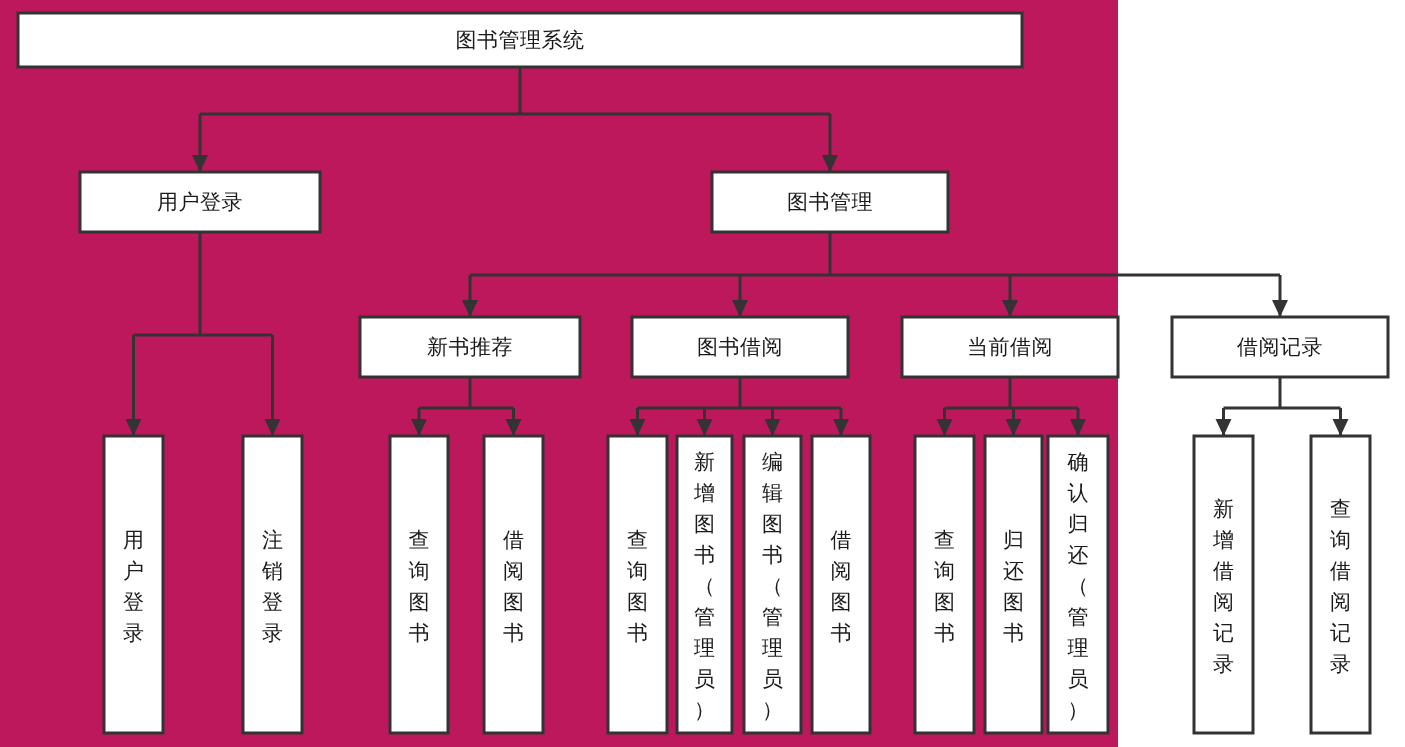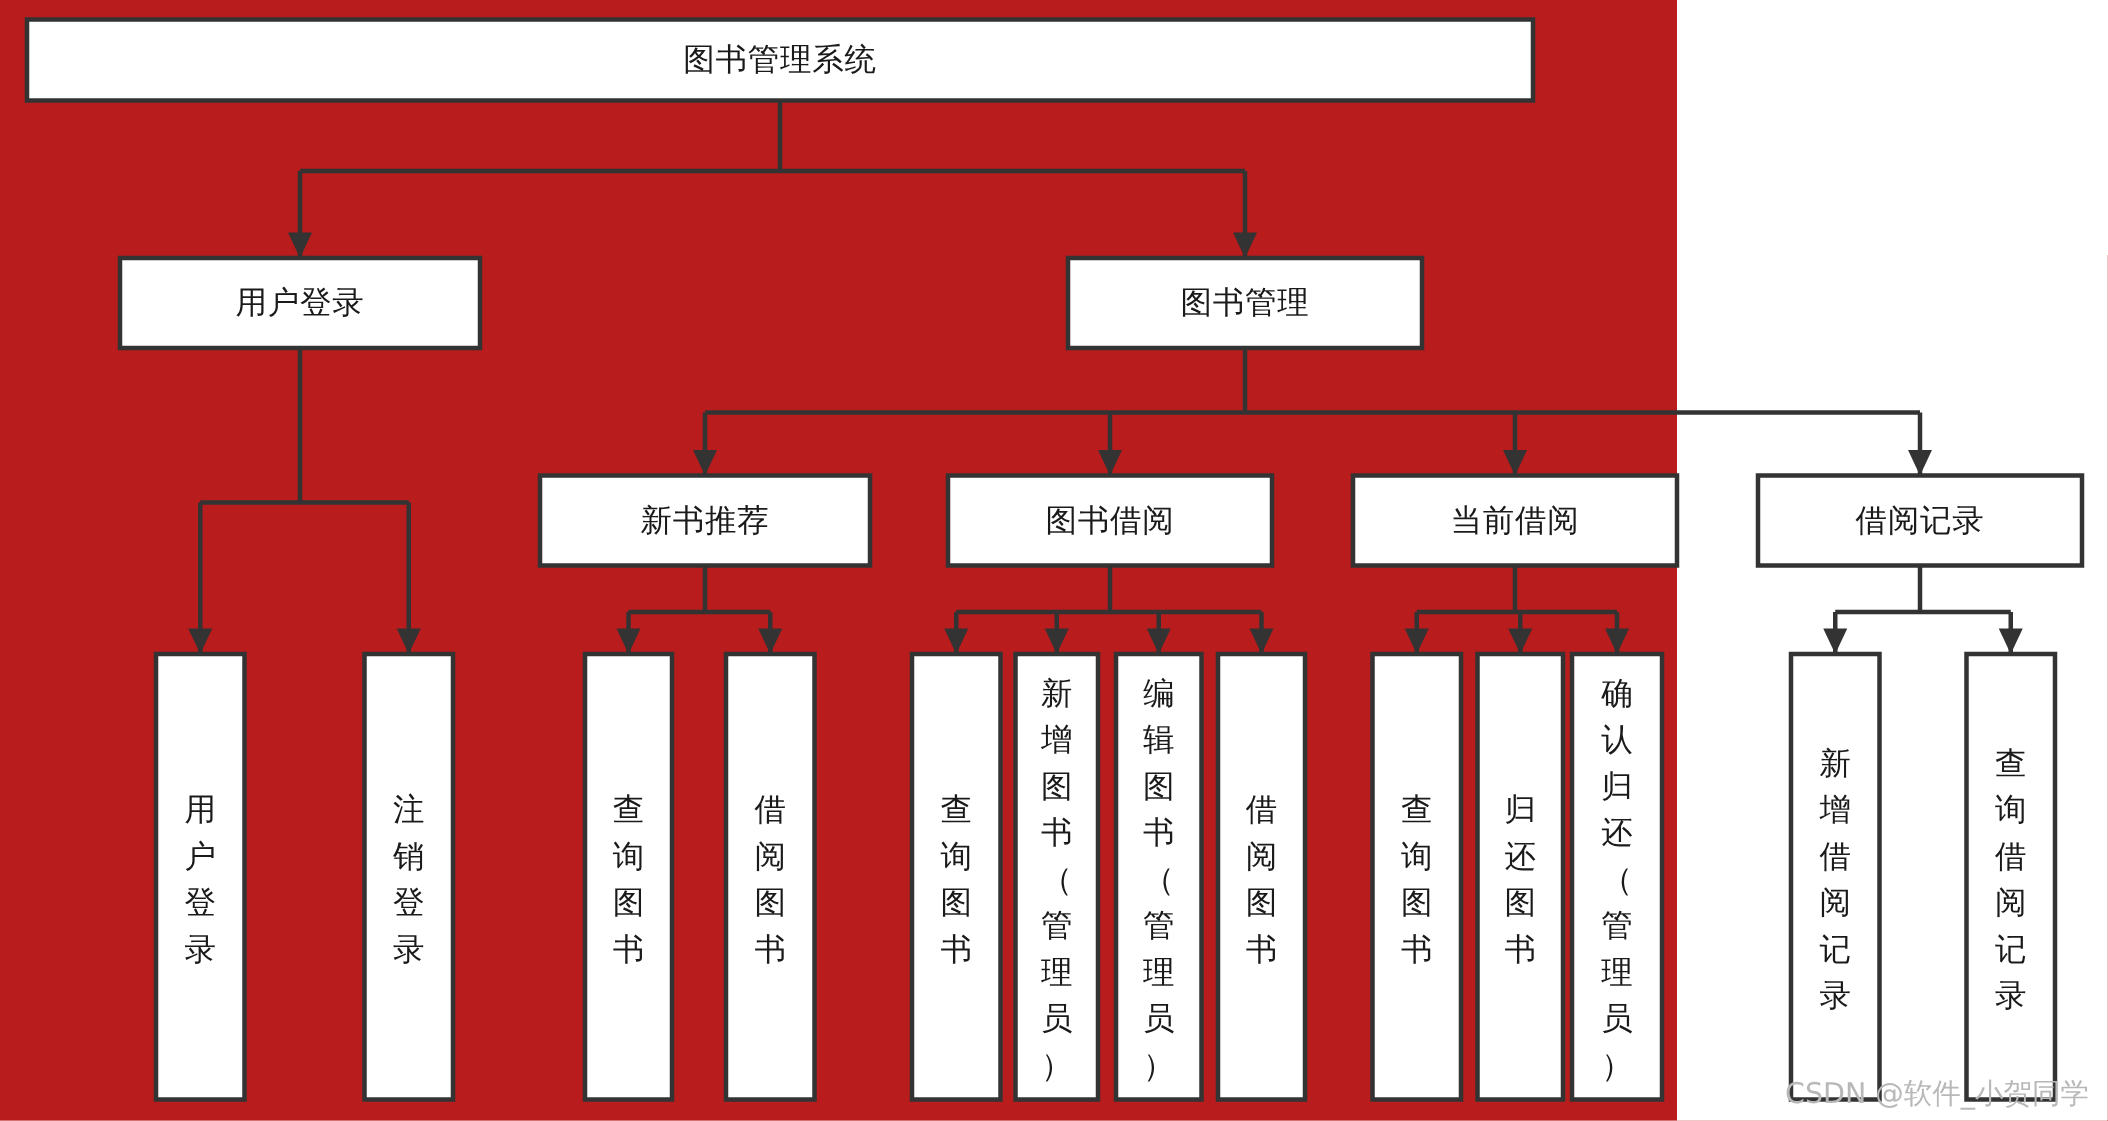--- a/index.html
+++ b/index.html
@@ -11,21 +11,21 @@
   body {
     width: 1405px;
     height: 747px;
     overflow: hidden;
     font-family: "DejaVu Sans", "Liberation Sans", sans-serif;
   }
   #diagram-root {
     position: relative;
     width: 1118px;
     height: 747px;
-    background: #b91c1c;
+    background: #be185d;
   }
   svg.diagram-canvas {
     position: absolute;
     left: 0;
     top: 0;
     width: 1405px;
     height: 747px;
     display: block;
   }
   .node-box {
@@ -203,14 +203,13 @@
         <g>
           <rect x="1194" y="436" width="59" height="297" class="node-box"></rect>
           <text x="1223.5" class="node-label-v"><tspan x="1223.5" y="515.68">新</tspan><tspan x="1223.5" y="546.68">增</tspan><tspan x="1223.5" y="577.68">借</tspan><tspan x="1223.5" y="608.68">阅</tspan><tspan x="1223.5" y="639.68">记</tspan><tspan x="1223.5" y="670.68">录</tspan></text>
         </g>
         <g>
           <rect x="1311" y="436" width="59" height="297" class="node-box"></rect>
           <text x="1340.5" class="node-label-v"><tspan x="1340.5" y="515.68">查</tspan><tspan x="1340.5" y="546.68">询</tspan><tspan x="1340.5" y="577.68">借</tspan><tspan x="1340.5" y="608.68">阅</tspan><tspan x="1340.5" y="639.68">记</tspan><tspan x="1340.5" y="670.68">录</tspan></text>
         </g>
       </g>
   </svg>
-  <div class="watermark-text" style="left: 1190px; top: 716px; color: rgb(184, 184, 184);">CSDN @软件_小贺同学</div>
 </div>
 
 </body></html>

